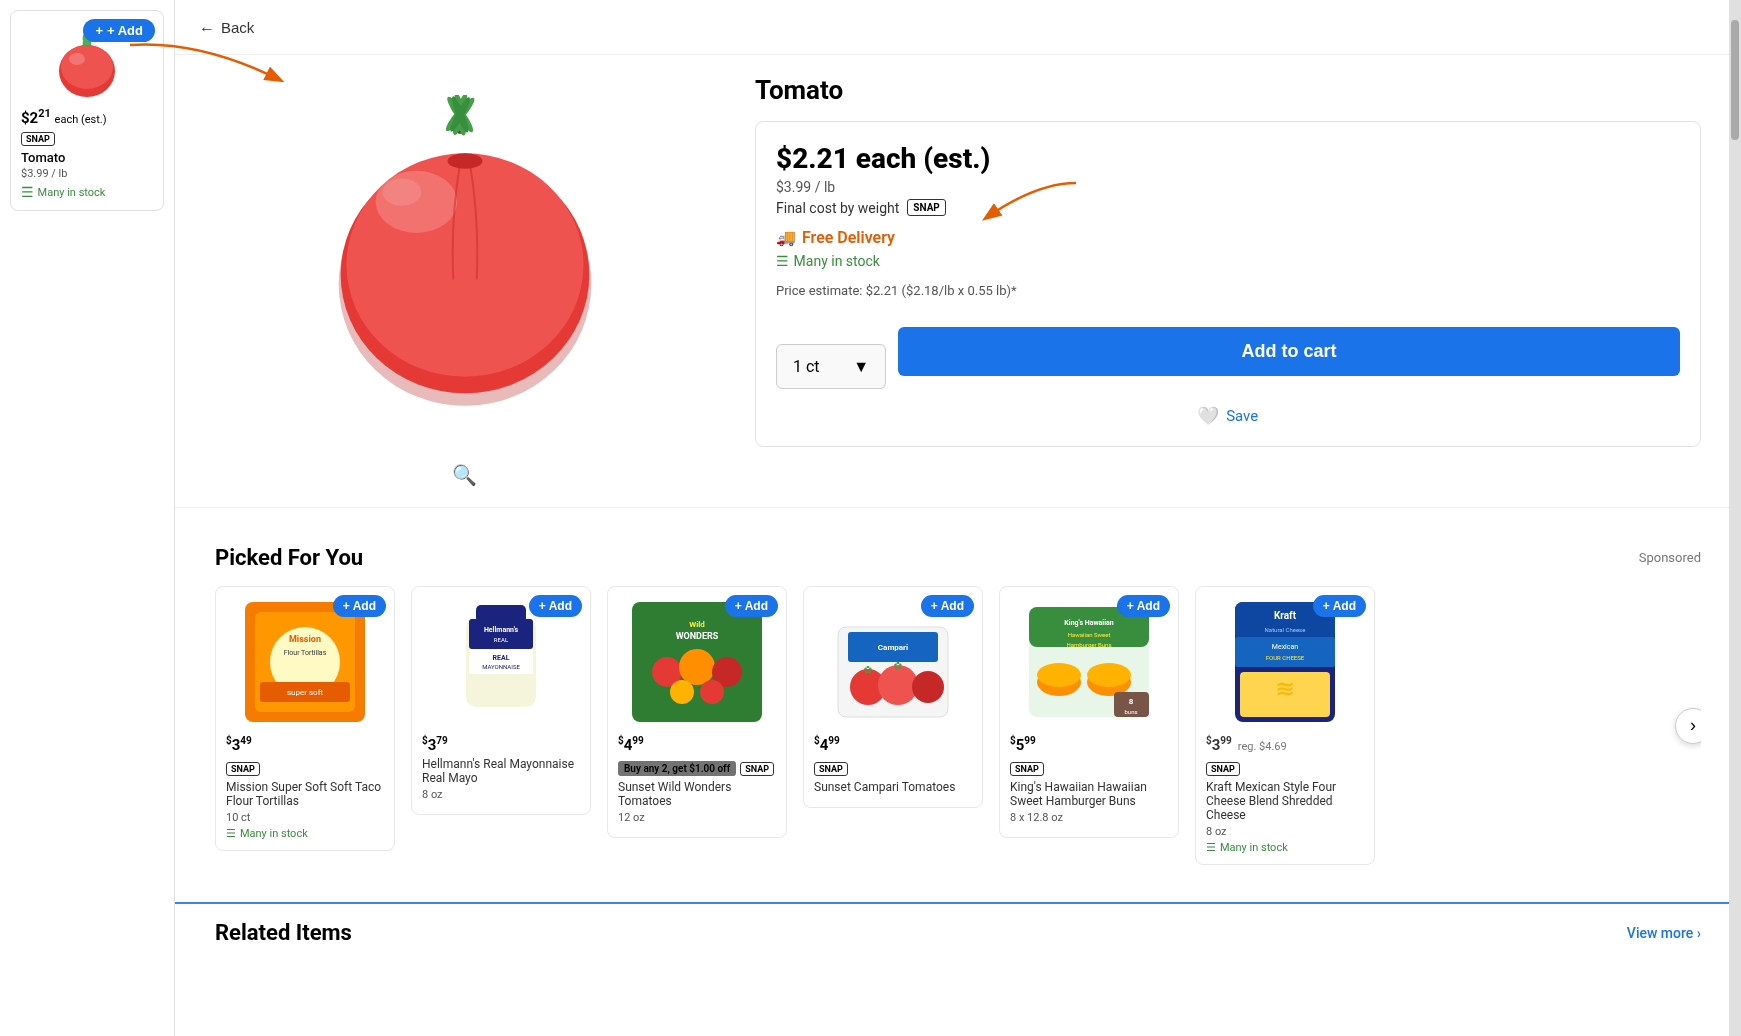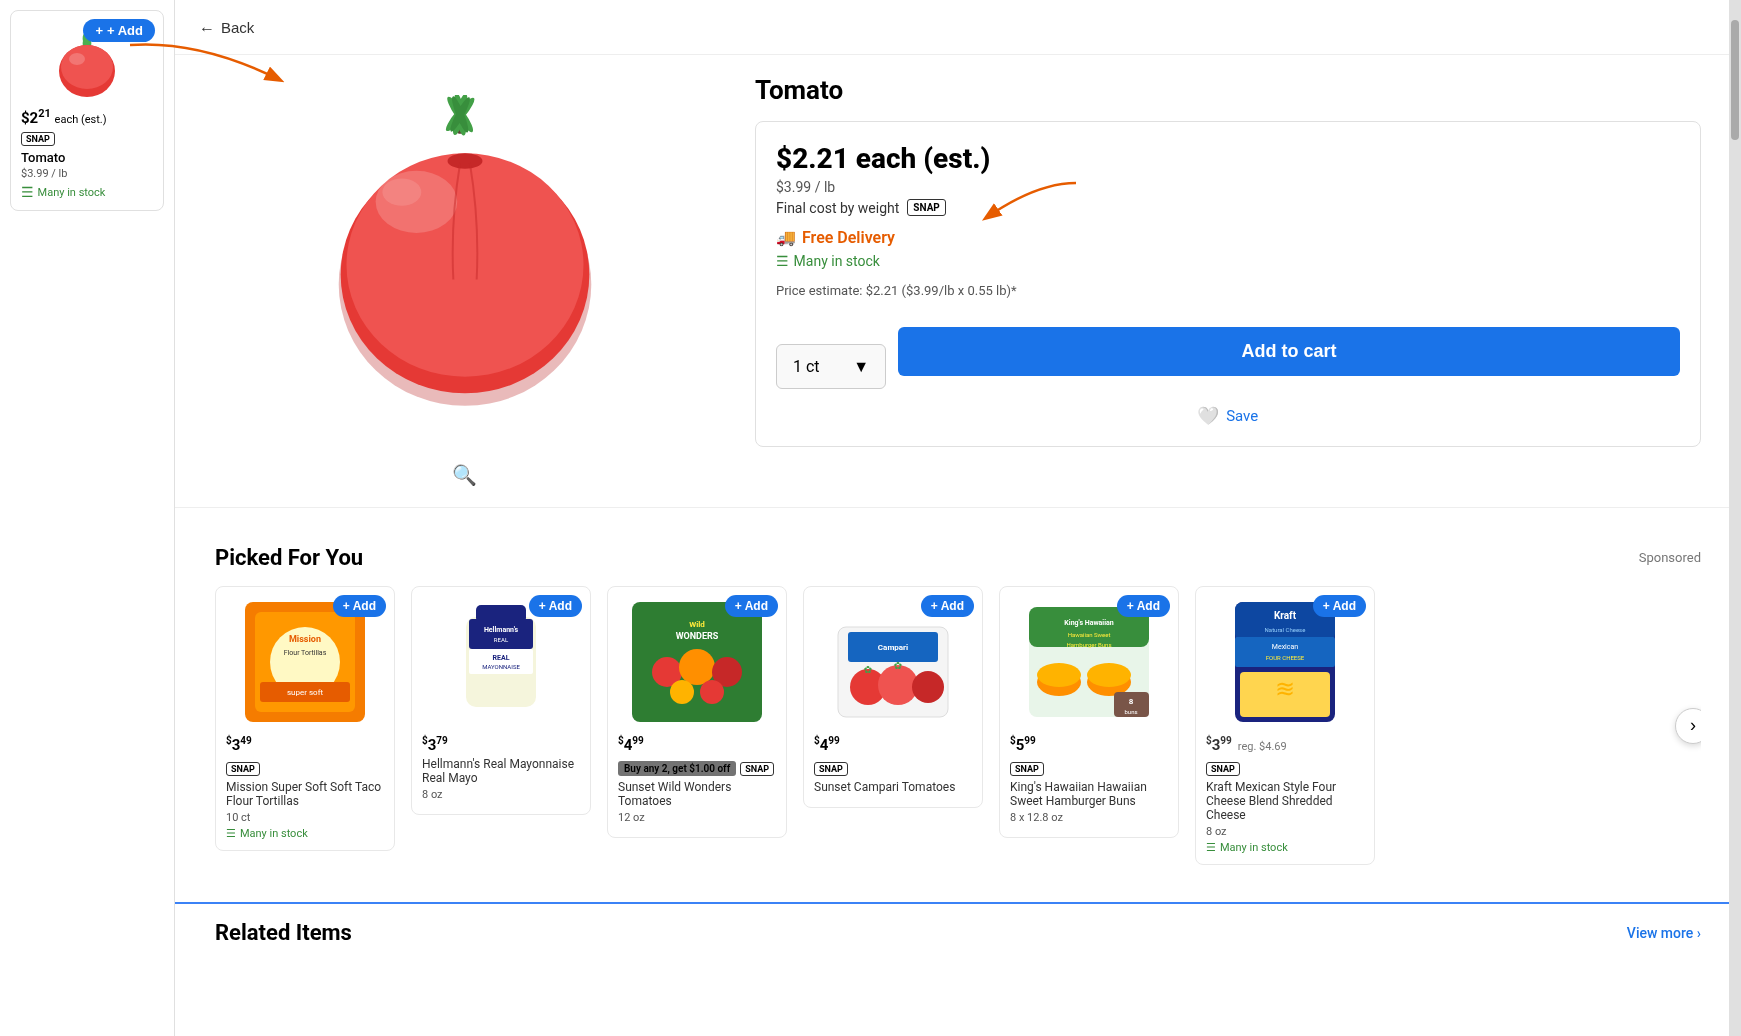--- a/index.html
+++ b/index.html
@@ -193,21 +193,21 @@
             <span class="snap-tag">SNAP</span>
           </div>
           <div class="free-delivery">
             <span>🚚</span>
             <span>Free Delivery</span>
           </div>
           <div class="stock-line">
             <span>☰</span>
             <span>Many in stock</span>
           </div>
-          <div class="price-estimate">Price estimate: $2.21 ($3.99/lb x 0.55 lb)*</div>
+          <div class="price-estimate">Price estimate: $2.21 ($2.18/lb x 0.55 lb)*</div>
           <div class="cart-row">
             <div class="qty-select">
               <span>1 ct</span>
               <span>▼</span>
             </div>
             <button class="add-to-cart-btn">Add to cart</button>
           </div>
           <div class="save-row">
             <span class="heart-icon">🤍</span>
             <span>Save</span>

